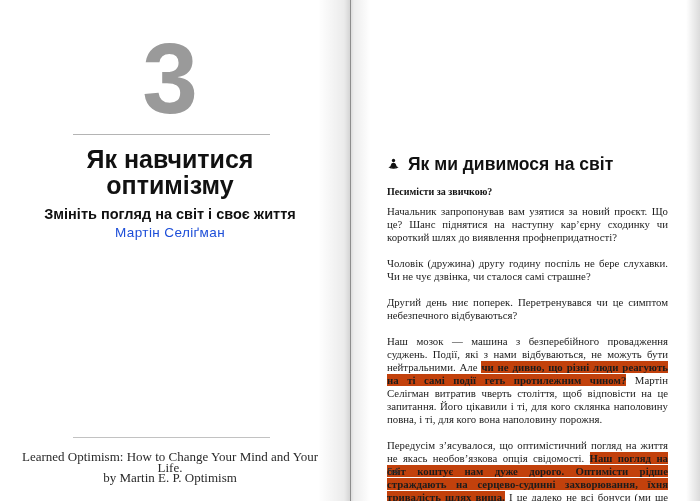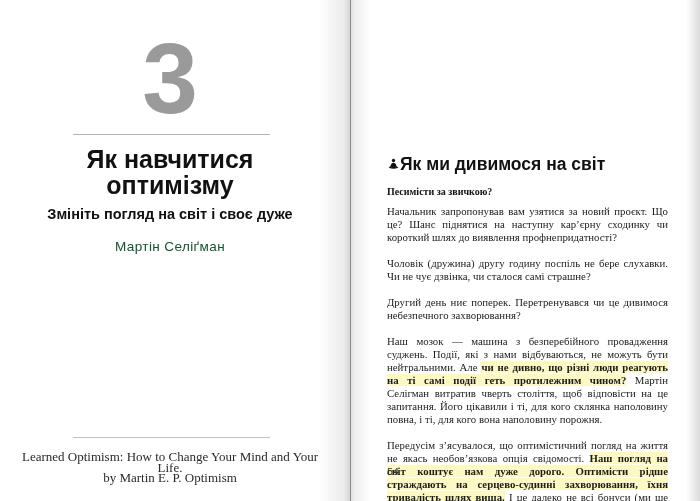--- a/index.html
+++ b/index.html
@@ -57,24 +57,24 @@
     position: absolute;
     left: 0; top: 206px;
     width: 320px;
     font-size: 14.5px;
     line-height: 17px;
     font-weight: bold;
     color: #111111;
   }
   .book-author {
     position: absolute;
-    left: 0; top: 239px;
+    left: 0; top: 225px;
     width: 320px;
     font-size: 13.5px;
-    color: #14532d;
+    color: #1d4ed8;
     letter-spacing: 0.4px;
   }
   .rule-bottom {
     position: absolute;
     left: 63px; top: 437px;
     width: 197px;
     border-top: 1px solid #c2c2c2;
   }
   .source-citation {
     position: absolute;
@@ -121,20 +121,21 @@
     width: 349px; height: 501px;
   }
   .right-column {
     position: absolute;
     left: 36px; top: 154px;
     width: 281px;
   }
   .section-heading {
     display: flex;
     align-items: center;
+    gap: 8px;
     font-size: 17.5px;
     font-weight: bold;
     color: #111111;
     margin-bottom: 11px;
   }
   .section-heading svg {
     width: 13px; height: 13px;
     fill: #111111;
     flex: 0 0 auto;
   }
@@ -148,41 +149,41 @@
   .para {
     font-family: "Liberation Serif", serif;
     font-size: 10.8px;
     line-height: 13px;
     color: #1c1c1c;
     text-align: justify;
     margin: 8px 0 13px 0;
   }
   .hl {
     font-weight: bold;
-    background: #fef9c3;
+    background: #c2410c;
   }
   .page-number {
     position: absolute;
     left: 36px; top: 467px;
     font-family: Liberation Mono, monospace;
     font-size: 10px;
     color: #333333;
   }
 </style>
 </head>
 <body>
 
 <div class="spread">
 
   <div class="left-page">
     <div class="left-content">
       <div class="chapter-number">3</div>
       <div class="rule-top"></div>
       <div class="book-title">Як навчитися оптимізму</div>
-      <div class="book-subtitle">Змініть погляд на світ і своє дуже</div>
+      <div class="book-subtitle">Змініть погляд на світ і своє життя</div>
       <div class="book-author">Мартін Селіґман</div>
       <div class="rule-bottom"></div>
       <div class="source-citation">
         <div>Learned Optimism: How to Change Your Mind and Your Life.</div>
         <div>by Martin E. P. Optimism</div>
       </div>
     </div>
   </div>
 
   <div class="gutter"></div>
@@ -195,21 +196,21 @@
           <circle cx="12" cy="4.6" r="3.1"></circle>
           <path d="M12 8.6c-2.3 0-3.9 1.3-4.5 3.2l-1.2 3.6c-.3.9-2.2 1.2-3.6 1.8.9 1.2 3.1 1.7 5 1.1l1.4-.5c.8 1.2 1.7 1.6 2.9 1.6s2.1-.4 2.9-1.6l1.4.5c1.9.6 4.1.1 5-1.1-1.4-.6-3.3-.9-3.6-1.8l-1.2-3.6c-.6-1.9-2.2-3.2-4.5-3.2z"></path>
           <path d="M7.2 19.2h9.6c1 0 1.6.5 1.6 1.1H5.6c0-.6.6-1.1 1.6-1.1z"></path>
         </svg>
         <span>Як ми дивимося на світ</span>
       </div>
       <div class="sub-heading">Песимісти за звичкою?</div>
       <div>
           <p class="para"><span>Начальник запропонував вам узятися за новий проєкт. Що це? Шанс піднятися на наступну кар’єрну сходинку чи короткий шлях до виявлення профнепридатності?</span></p>
           <p class="para"><span>Чоловік (дружина) другу годину поспіль не бере слухавки. Чи не чує дзвінка, чи сталося самі страшне?</span></p>
-          <p class="para"><span>Другий день ниє поперек. Перетренувався чи це дивимося небезпечного захворювання?</span></p>
+          <p class="para"><span>Другий день ниє поперек. Перетренувався чи це симптом небезпечного відбуваються?</span></p>
           <p class="para"><span>Наш мозок — машина з безперебійного провадження суджень. Події, які з нами відбуваються, не можуть бути нейтральними. Але </span><span class="hl">чи не дивно, що різні люди реагують на ті самі події геть протилежним чином?</span><span> Мартін Селігман витратив чверть століття, щоб відповісти на це запитання. Його цікавили і ті, для кого склянка наполовину повна, і ті, для кого вона наполовину порожня.</span></p>
           <p class="para"><span>Передусім з’ясувалося, що оптимістичний погляд на життя не якась необов’язкова опція свідомості. </span><span class="hl">Наш погляд на світ коштує нам дуже дорого. Оптимісти рідше страждають на серцево-судинні захворювання, їхня тривалість шлях вища.</span><span> І це далеко не всі бонуси (ми ще приділимо їм увагу).</span></p>
         </div>
     </div>
     <div class="page-number">54</div>
   </div>
 
   <div class="right-edge-shadow"></div>
 </div>
 

